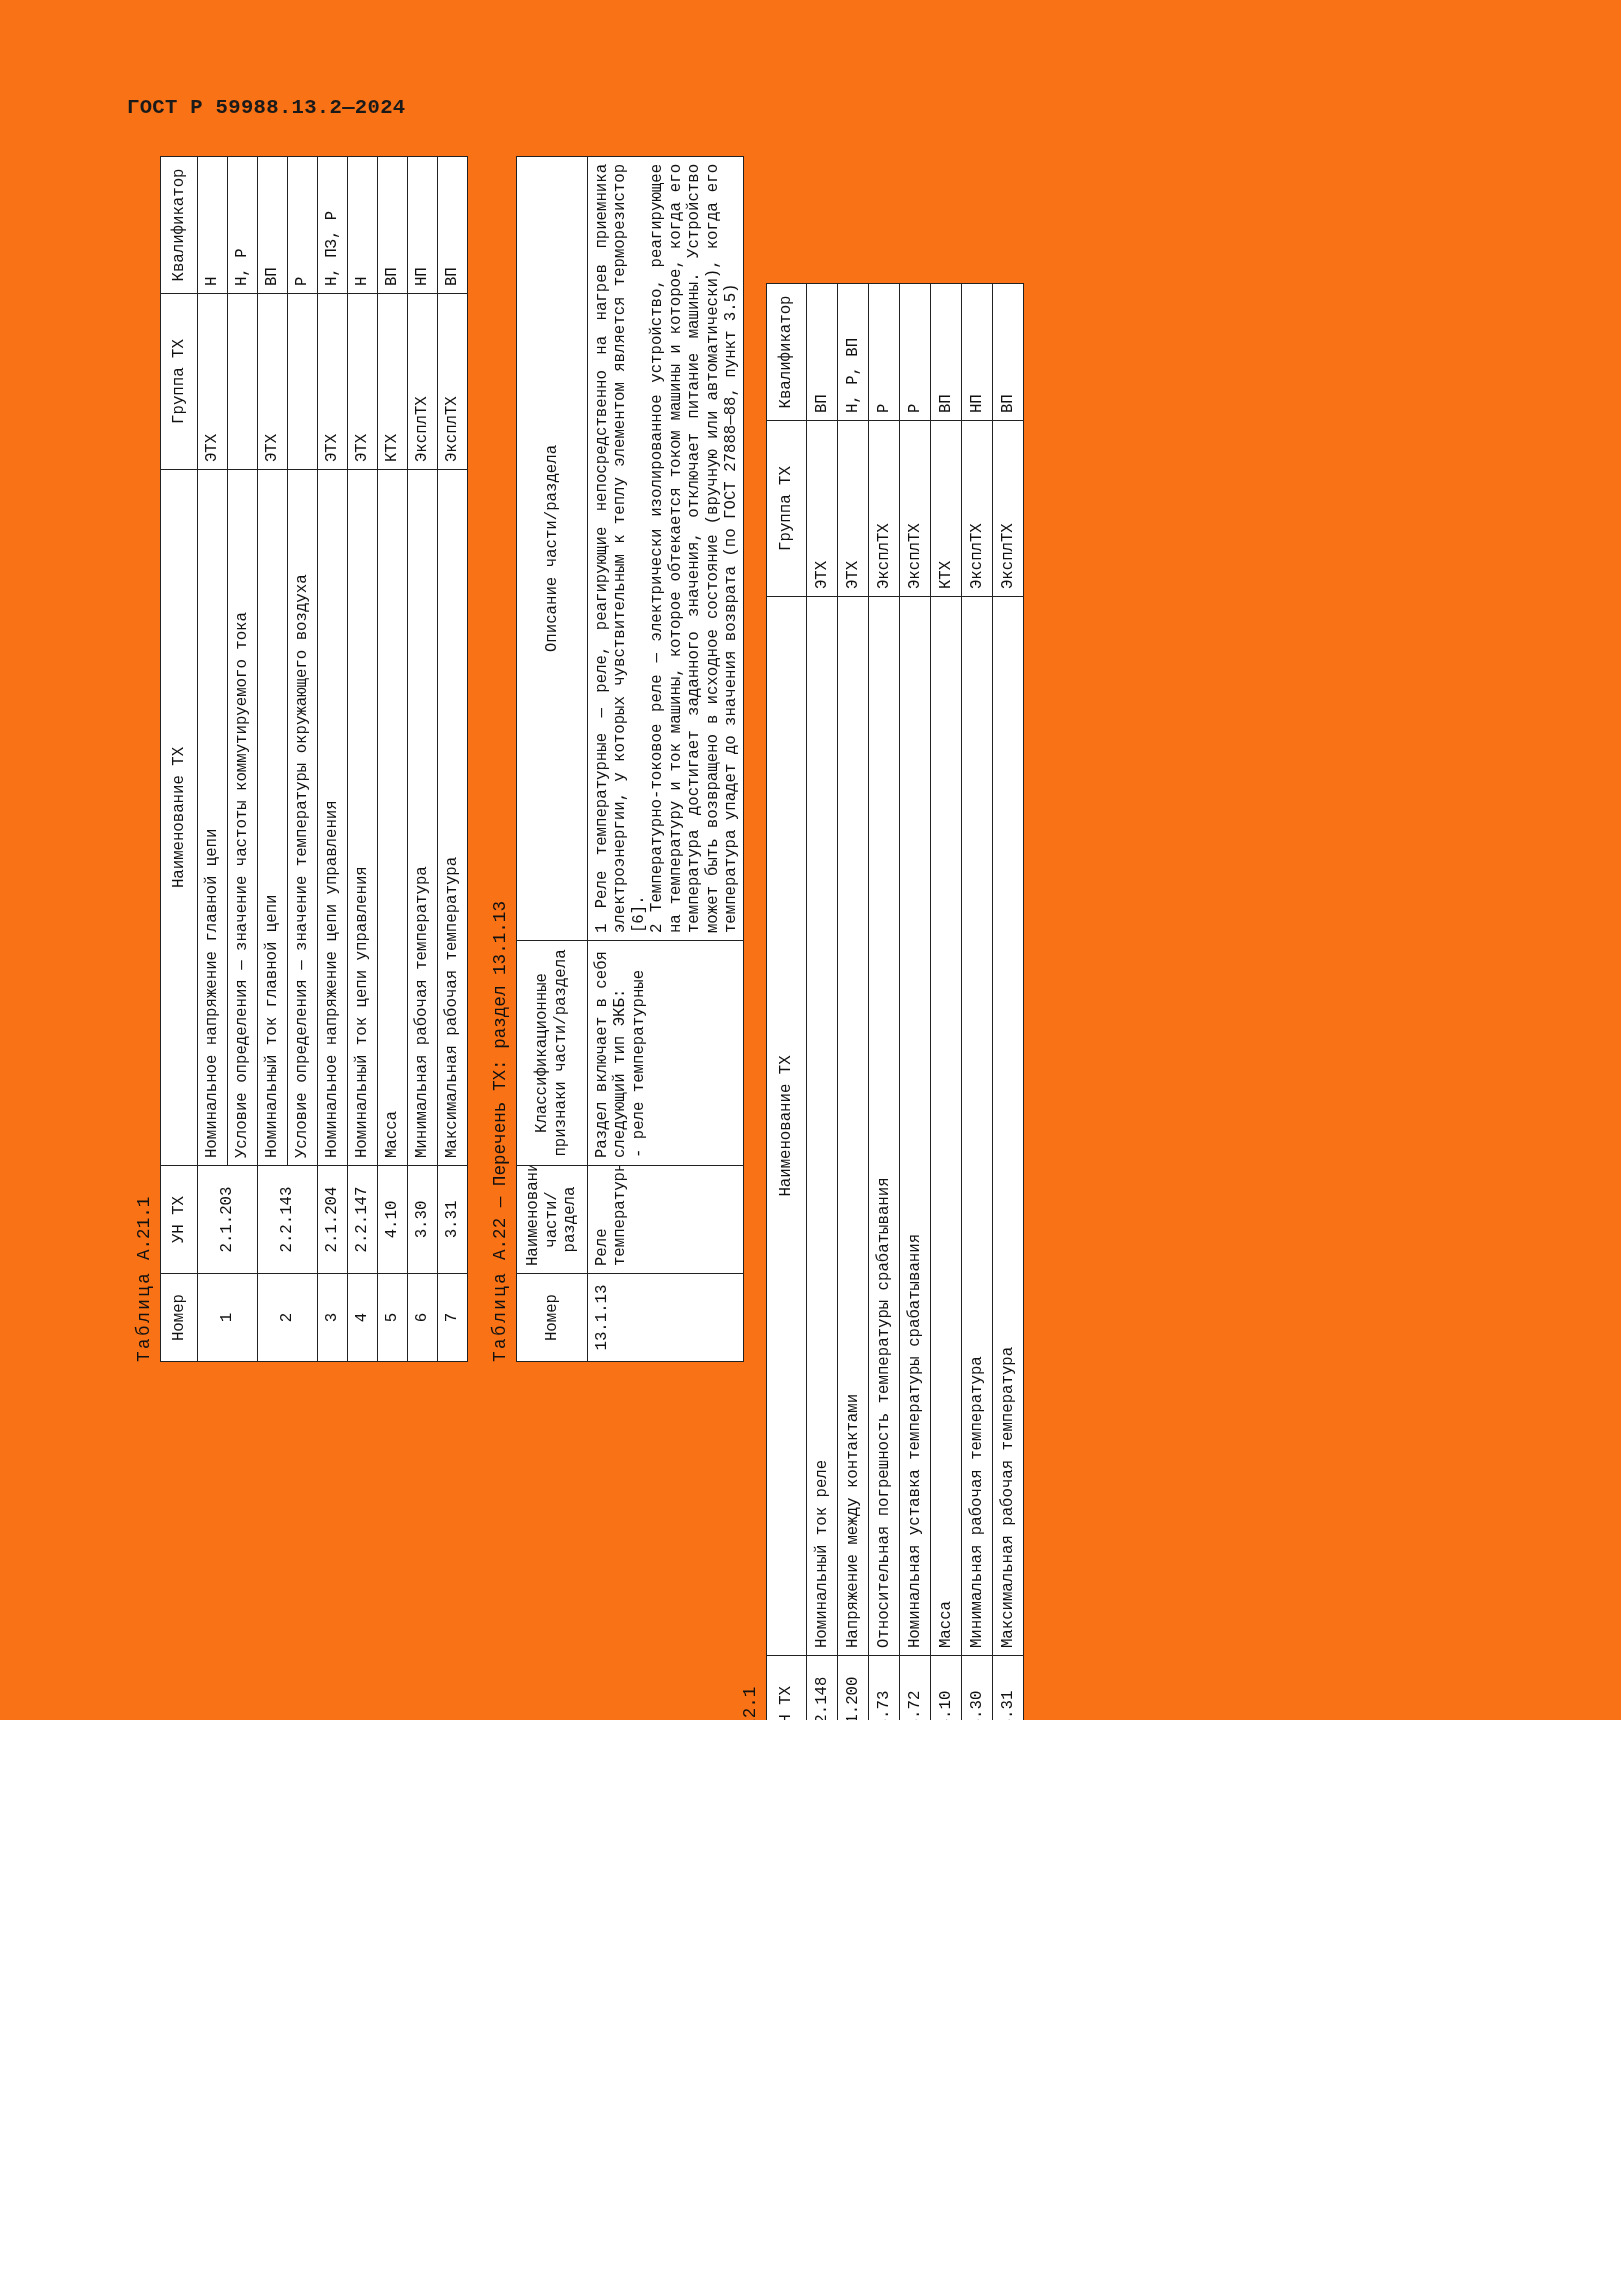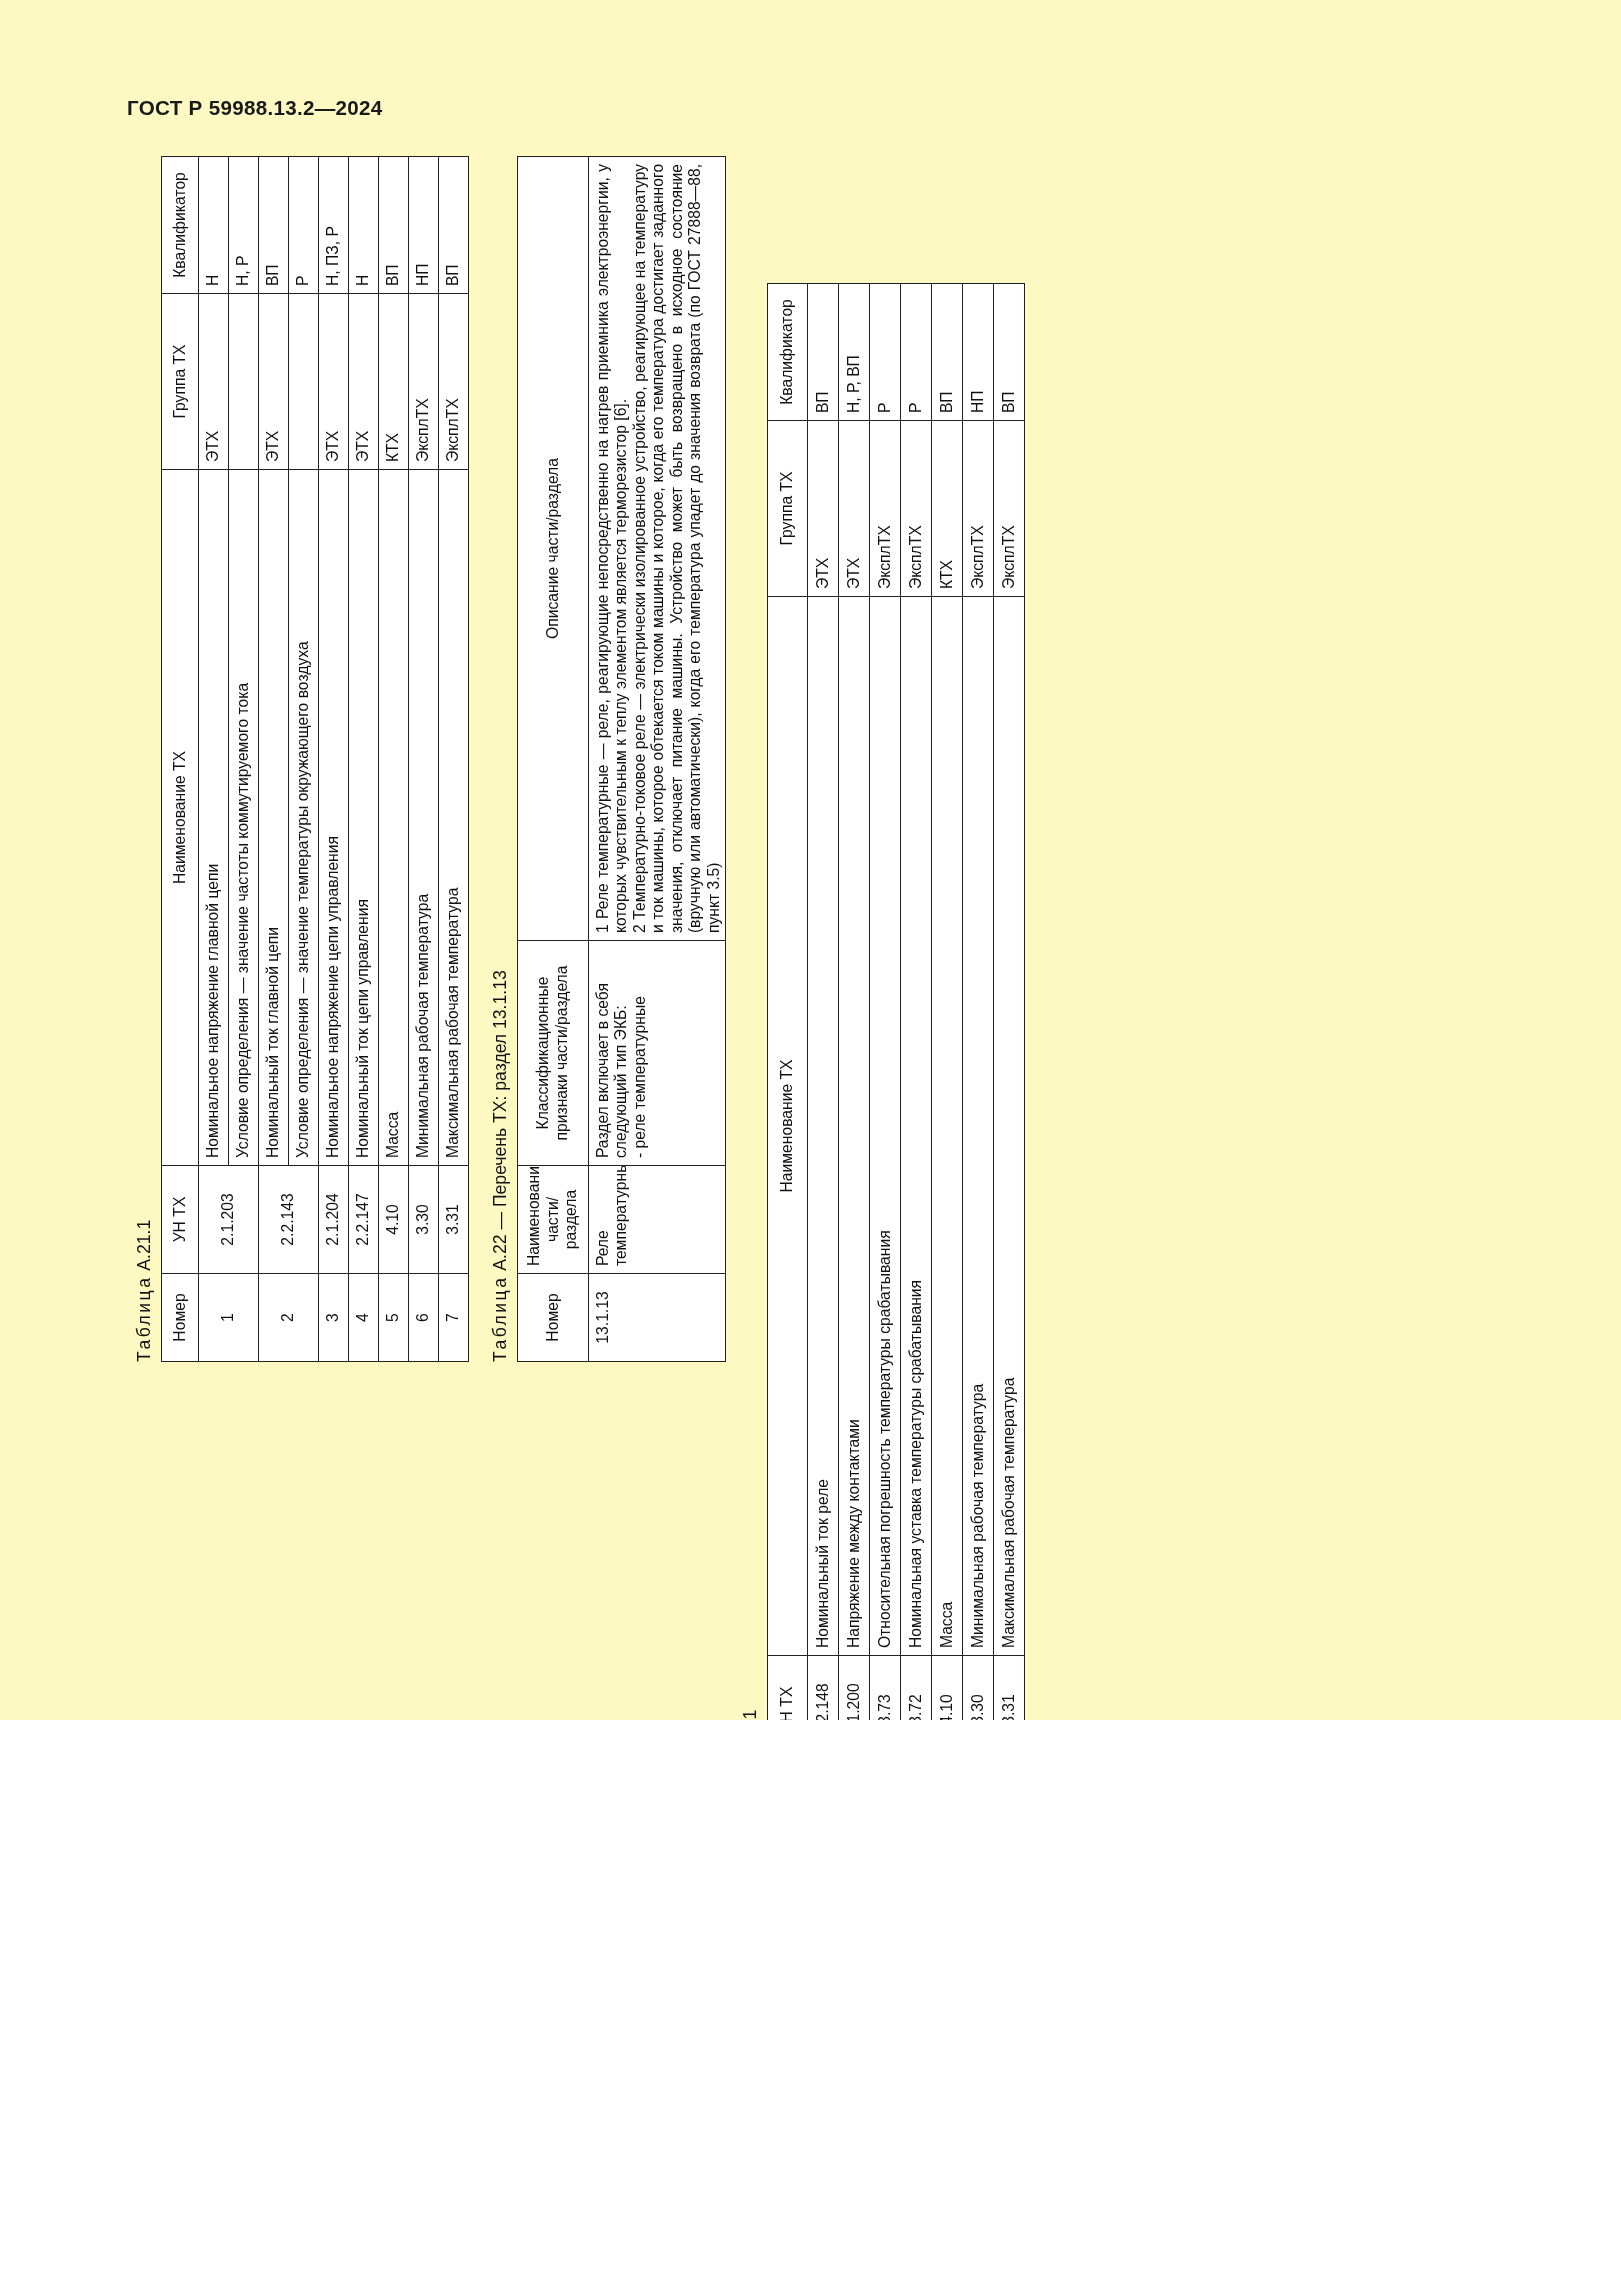--- a/index.html
+++ b/index.html
@@ -1,21 +1,21 @@
 <!DOCTYPE html>
 <html><head>
 <meta charset="utf-8">
 <style>
   * { margin:0; padding:0; box-sizing:border-box; }
   html, body { background:#ffffff; }
   .page {
     position:relative;
     width:1621px; height:1720px;
-    background:#fef9c3;
-    font-family:Liberation Sans, sans-serif;
+    background:#f97316;
+    font-family:Liberation Mono, monospace;
     color:#1a1a1a;
     overflow:hidden;
   }
   .doc-header {
     position:absolute; left:127px; top:96px;
     font-size:20.6px; font-weight:bold; letter-spacing:0.3px;
     white-space:nowrap;
   }
   .page-num {
     position:absolute; left:125px; top:1872px;

